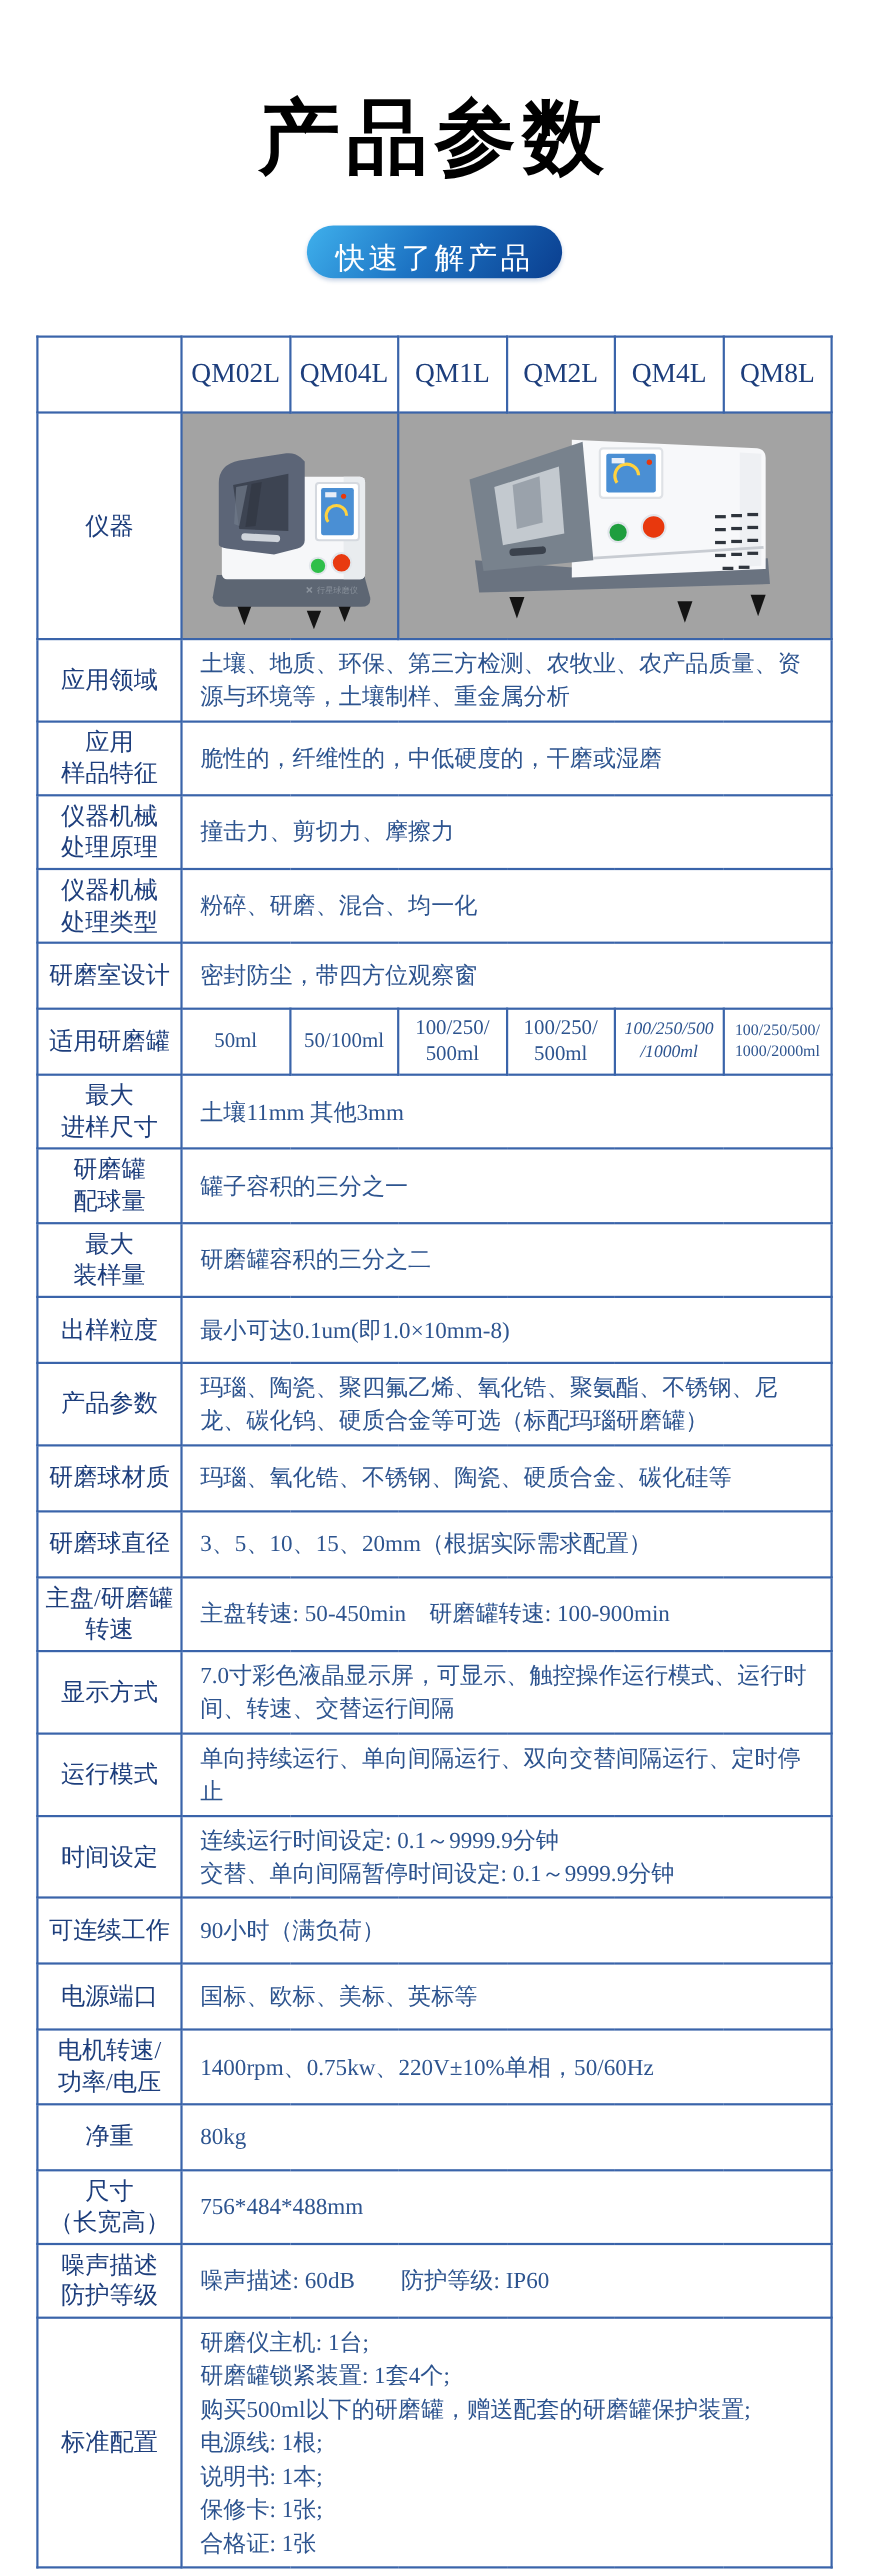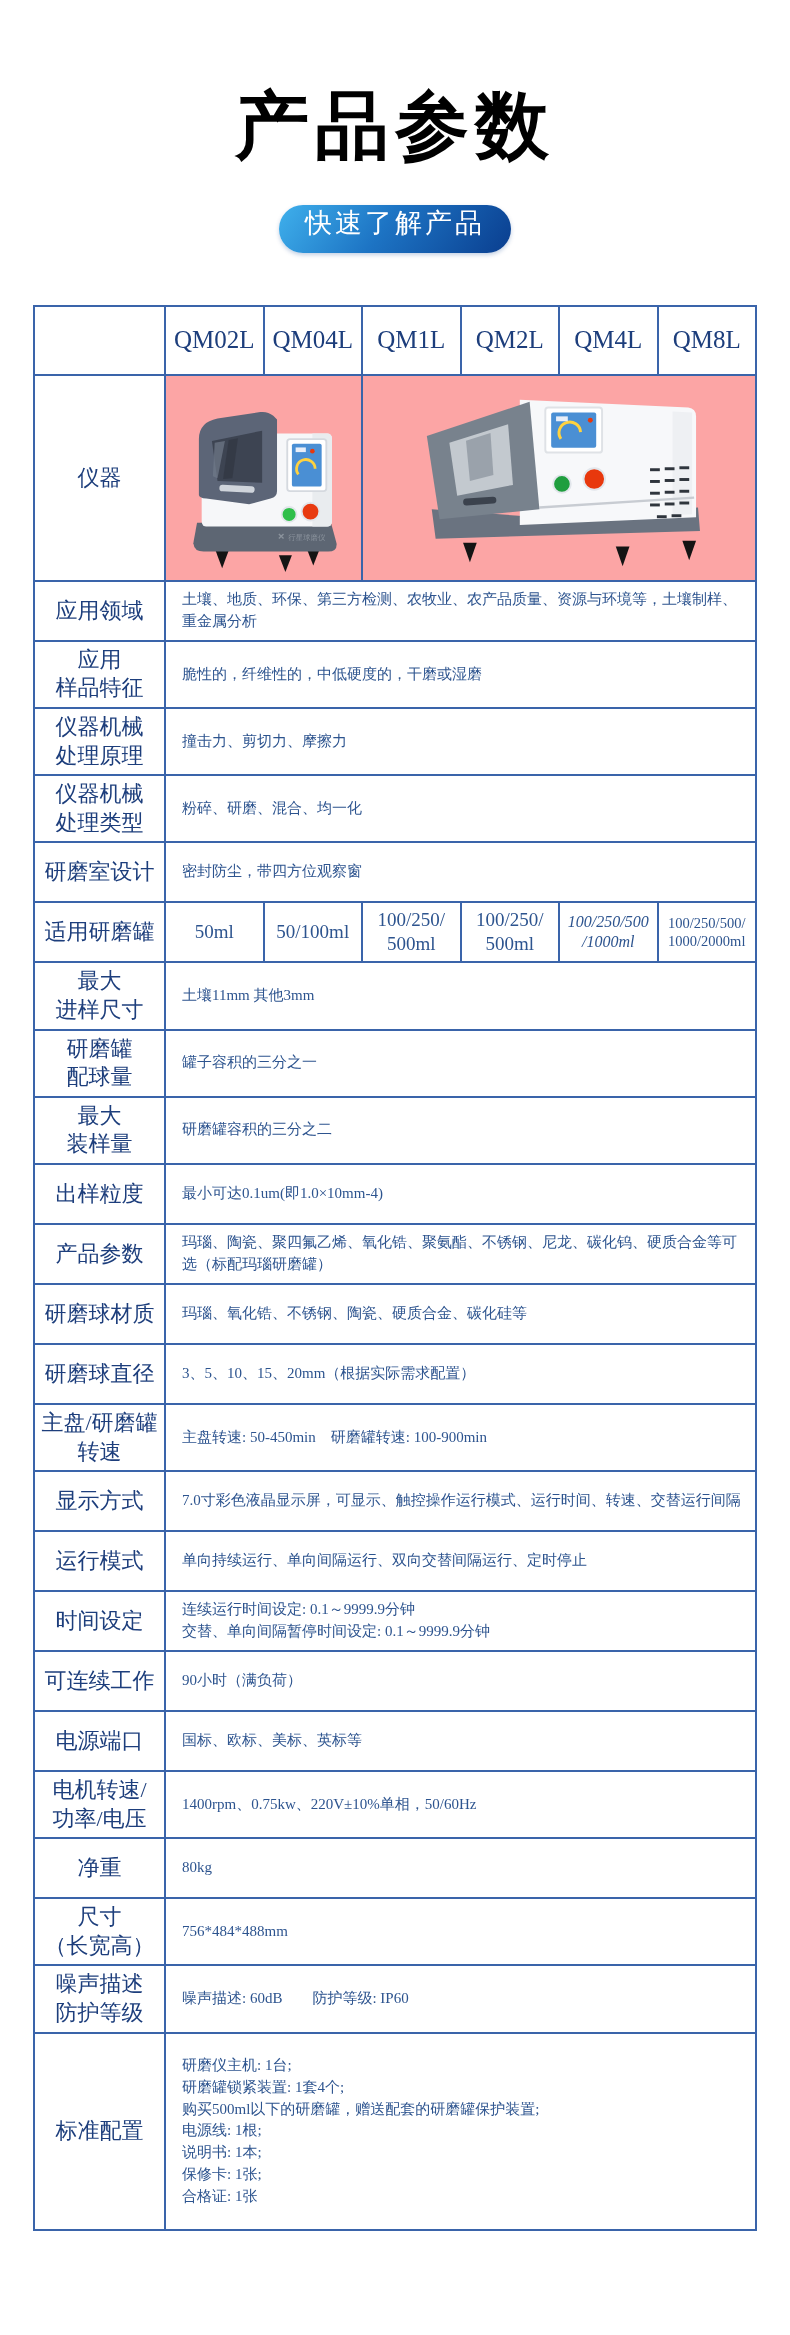--- a/index.html
+++ b/index.html
@@ -4,46 +4,46 @@
 <style>
   html,body { margin:0; padding:0; background:#ffffff; }
   body { width:790px; font-family:"Liberation Serif","DejaVu Serif",serif; }
   .page { width:790px; min-height:2335px; padding-top:70px; box-sizing:border-box; }
 
   .title { margin:12px; text-align:center; font-size:74px; font-weight:900;
            letter-spacing:6px; color:#000; line-height:1.2; }
 
   .badge { width:232px; height:48px; margin:34px auto 0; border-radius:26px;
            background:linear-gradient(125deg,#3fb0ec 0%,#1d74c4 45%,#0a3e8f 100%);
-           display:flex; align-items:flex-start; justify-content:center;
+           display:flex; align-items:flex-end; justify-content:center;
            box-shadow:0 2px 4px rgba(10,62,143,.25); }
   .badge span { color:#fff; font-size:27px; letter-spacing:3px; }
 
   table.spec { width:724px; margin:52px auto 13px; border-collapse:collapse; table-layout:fixed; }
   table.spec td { border:2px solid #3a64aa; vertical-align:middle; box-sizing:border-box; }
 
   col.c-label { width:131px; }
 
   tr.r { height:60px; }
   tr.header-row { height:69px; }
   tr.instrument-row { height:172px; }
   tr.config-row { height:197px; }
 
   td.corner { }
   td.model { text-align:center; color:#1d3e7c; font-size:25px; }
   td.lbl { text-align:center; color:#1d3e7c; font-size:22px; line-height:1.3;
            white-space:pre-line; padding:4px 2px; }
-  td.val { color:#2d548f; font-size:15px; line-height:1.45; text-align:left;
+  td.val { color:#2d548f; font-size:21px; line-height:1.45; text-align:left;
            padding:6px 10px 6px 16px; white-space:pre-line; }
   td.jar { text-align:center; color:#2d548f; font-size:19px; line-height:1.3;
            white-space:pre-line; padding:2px 1px; }
   td.jar.jar-sm { font-size:16px;font-style:italic; }
   td.jar.jar-xs { font-size:14.5px; }
 
-  td.img-cell { padding:0; text-align:center; background:#fca5a5; }
+  td.img-cell { padding:0; text-align:center; background:#a3a3a3; }
   td.img-cell svg { display:block; margin:6px auto 2px; }
 </style>
 </head>
 <body>
 
 <div class="page">
 
   <h1 class="title">产品参数</h1>
 
   <div class="badge">
@@ -186,21 +186,21 @@
 配球量</td>
       <td class="val" colspan="6">罐子容积的三分之一</td>
     </tr>
     <tr class="r">
       <td class="lbl">最大
 装样量</td>
       <td class="val" colspan="6">研磨罐容积的三分之二</td>
     </tr>
     <tr class="r">
       <td class="lbl">出样粒度</td>
-      <td class="val" colspan="6">最小可达0.1um(即1.0×10mm-4)</td>
+      <td class="val" colspan="6">最小可达0.1um(即1.0×10mm-8)</td>
     </tr>
     <tr class="r">
       <td class="lbl">产品参数</td>
       <td class="val" colspan="6">玛瑙、陶瓷、聚四氟乙烯、氧化锆、聚氨酯、不锈钢、尼龙、碳化钨、硬质合金等可选（标配玛瑙研磨罐）</td>
     </tr>
     <tr class="r">
       <td class="lbl">研磨球材质</td>
       <td class="val" colspan="6">玛瑙、氧化锆、不锈钢、陶瓷、硬质合金、碳化硅等</td>
     </tr>
     <tr class="r">

